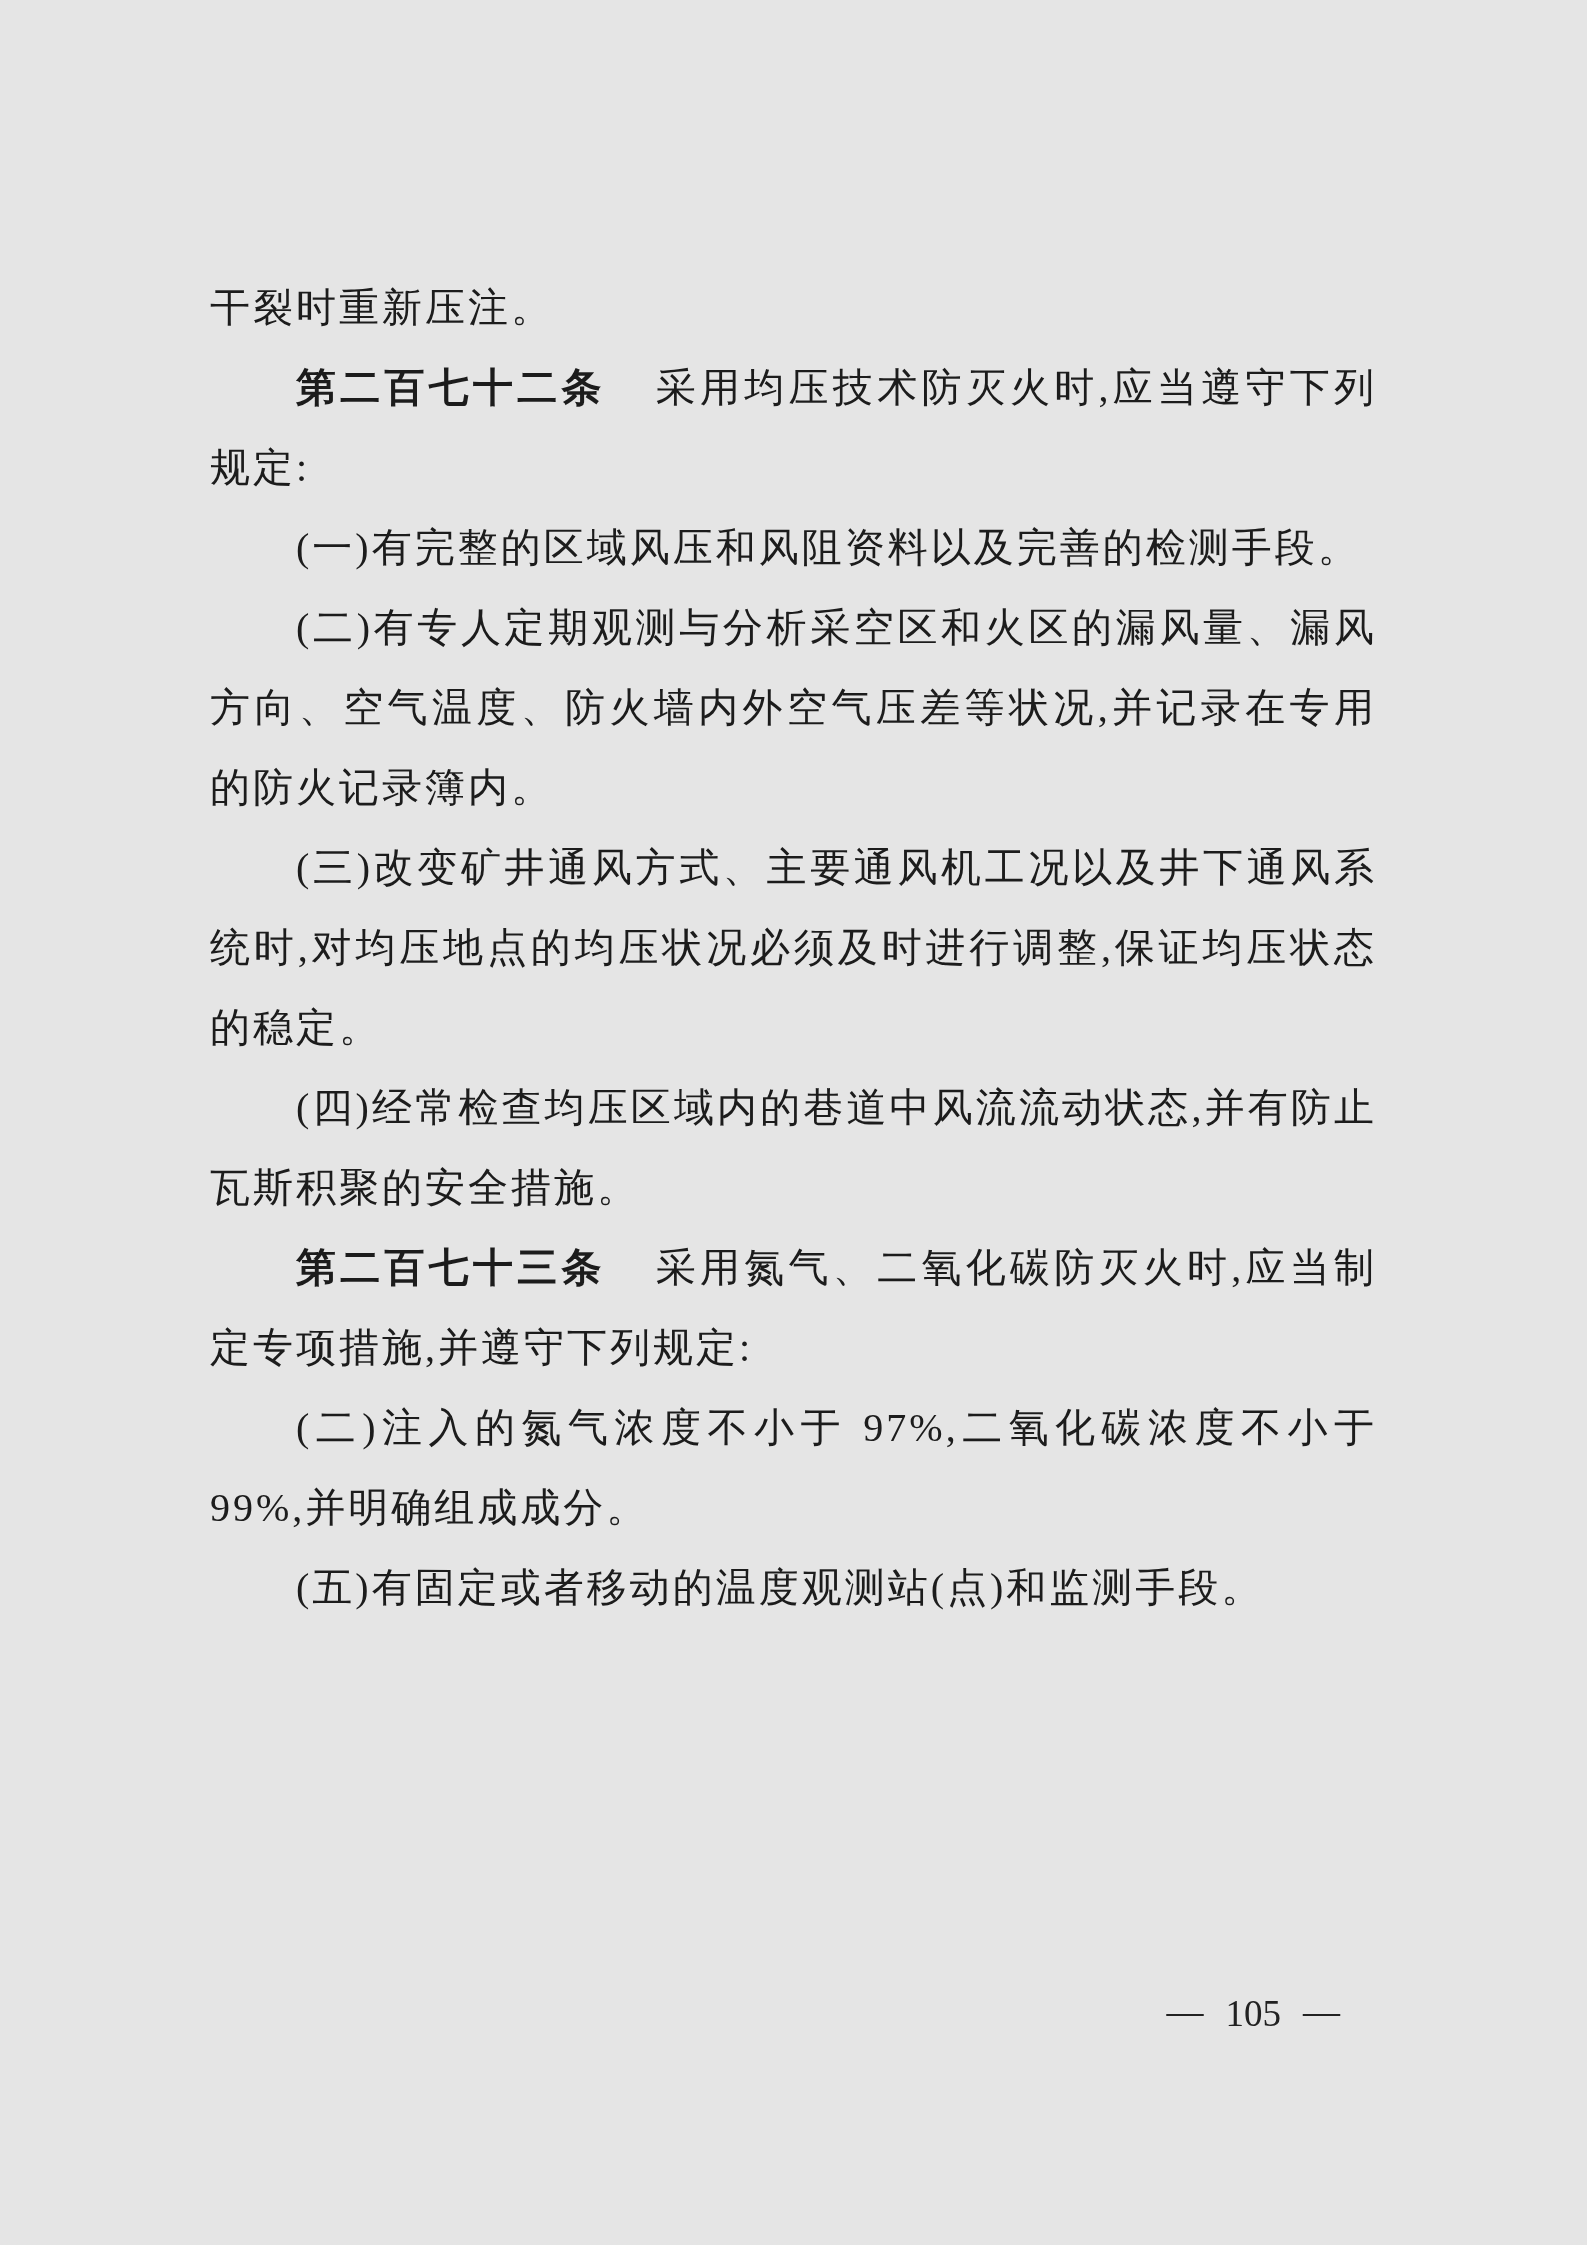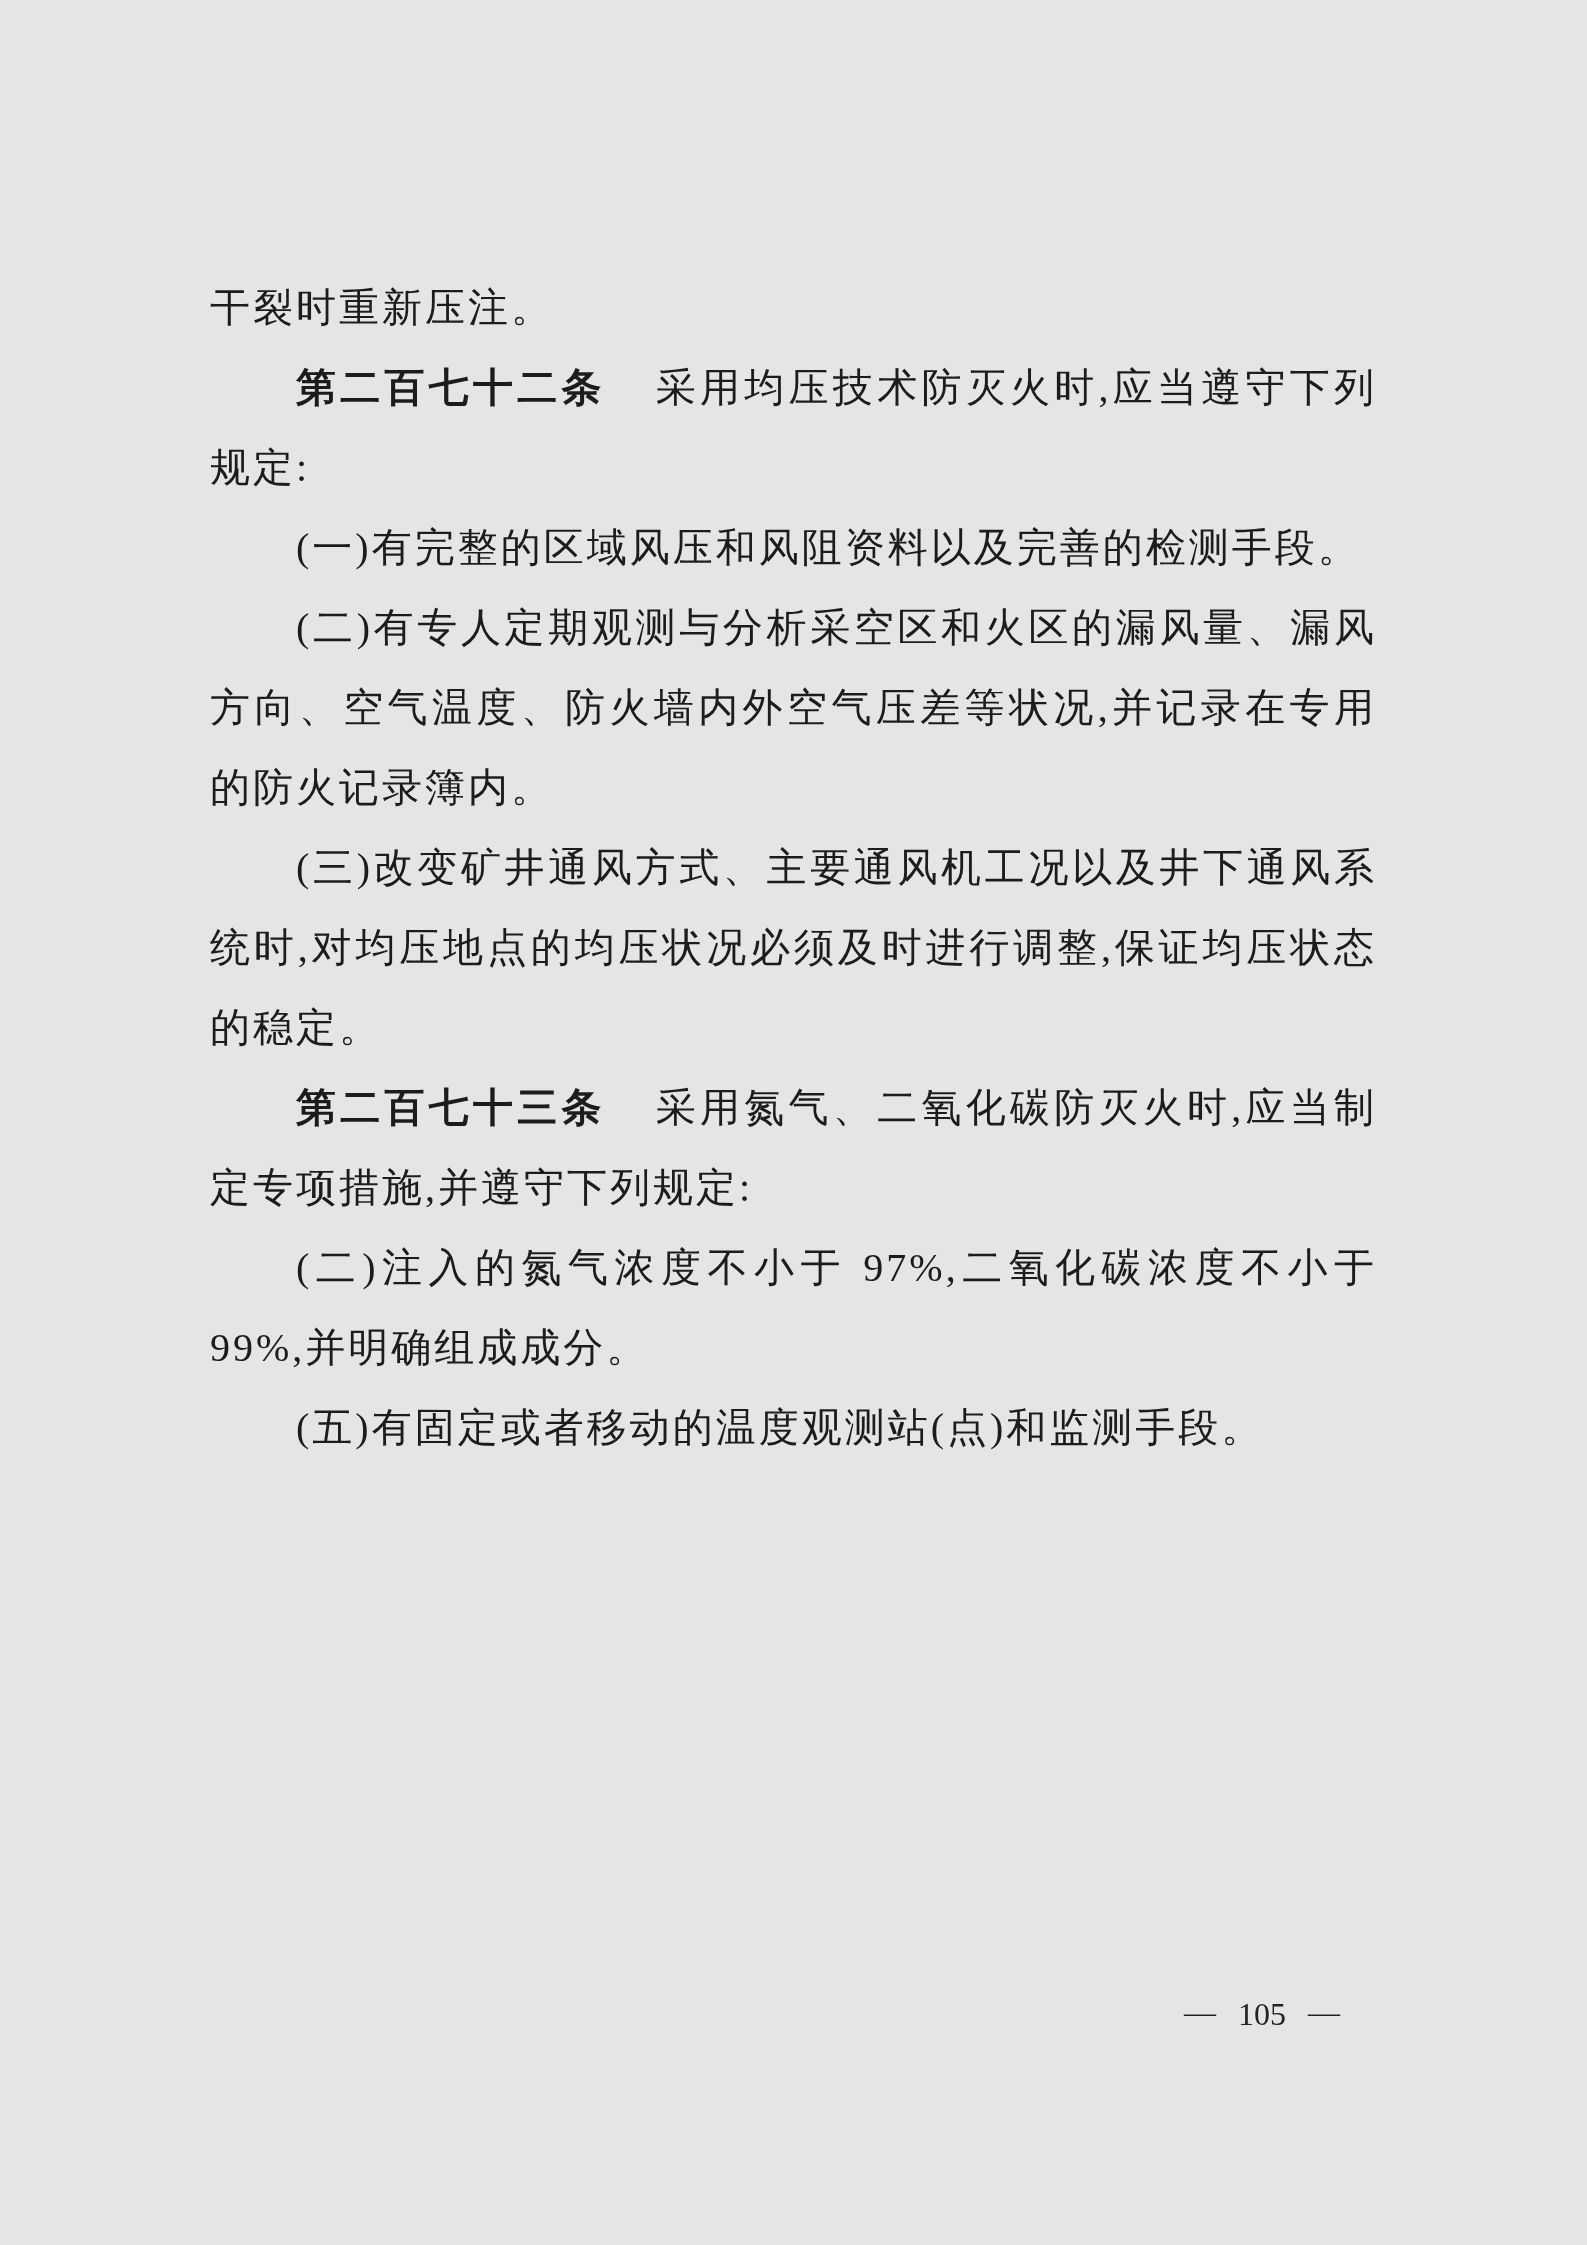--- a/index.html
+++ b/index.html
@@ -39,21 +39,21 @@
     text-indent: 86px;
   }
   .article-lead {
     font-weight: 700;
     margin-right: 50px;
   }
   .footer {
     position: absolute;
     top: 1992px;
     right: 247px;
-    font-size: 32px;
+    font-size: 37px;
     line-height: 44px;
     letter-spacing: 0;
     color: #222222;
     white-space: nowrap;
   }
   .footer .pagenum {
     margin: 0 22px;
   }
   .footer .dash {
     position: relative;
@@ -64,20 +64,21 @@
 <body>
 
 <div class="page">
 
   <div class="text-body" id="text-body">
       <p class="no-indent"><span>干裂时重新压注。</span></p>
       <p class="indent"><b class="article-lead">第二百七十二条</b><span>采用均压技术防灭火时,应当遵守下列规定:</span></p>
       <p class="indent"><span>(一)有完整的区域风压和风阻资料以及完善的检测手段。</span></p>
       <p class="indent"><span>(二)有专人定期观测与分析采空区和火区的漏风量、漏风方向、空气温度、防火墙内外空气压差等状况,并记录在专用的防火记录簿内。</span></p>
       <p class="indent"><span>(三)改变矿井通风方式、主要通风机工况以及井下通风系统时,对均压地点的均压状况必须及时进行调整,保证均压状态的稳定。</span></p>
+      <p class="indent"><span>(四)经常检查均压区域内的巷道中风流流动状态,并有防止瓦斯积聚的安全措施。</span></p>
       <p class="indent"><b class="article-lead">第二百七十三条</b><span>采用氮气、二氧化碳防灭火时,应当制定专项措施,并遵守下列规定:</span></p>
       <p class="indent"><span>(二)注入的氮气浓度不小于 97%,二氧化碳浓度不小于 99%,并明确组成成分。</span></p>
       <p class="indent"><span>(五)有固定或者移动的温度观测站(点)和监测手段。</span></p>
     </div>
 
   <div class="footer">
     <span class="dash">—</span><span class="pagenum">105</span><span class="dash">—</span>
   </div>
 
 </div>

